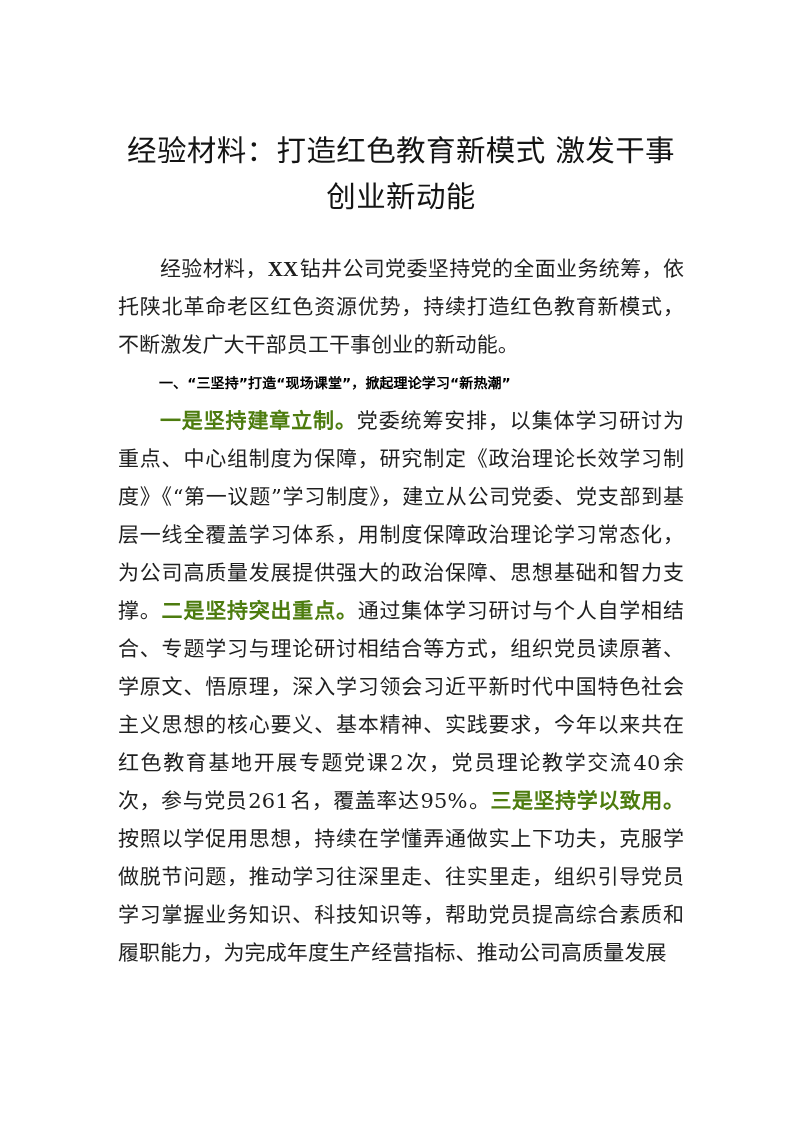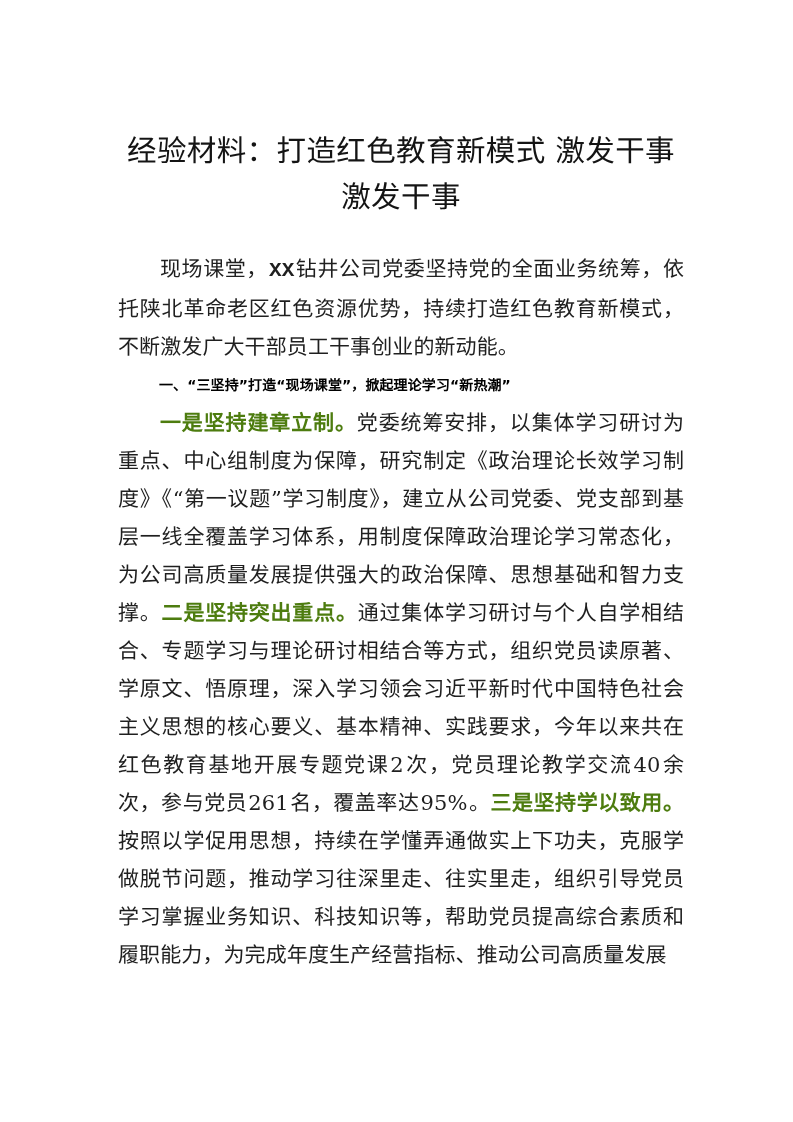--- a/index.html
+++ b/index.html
@@ -79,45 +79,45 @@
   }
 
   
   .lead {
     font-family: "DejaVu Serif", "Liberation Serif", serif;
     font-weight: 700;
     color: #4d7c0f;
   }
 
   .en {
-    font-family: Liberation Mono, monospace;
+    font-family: Liberation Serif, serif;
     font-weight: 700;
     padding: 0 1px;
   }
   .num {
     font-family: "DejaVu Serif", "Liberation Serif", serif;
     font-weight: 400;
     padding: 0 1px;
   }
 </style>
 </head>
 <body>
 
 <div class="page">
   <div class="content">
 
     <h1 class="doc-title">
       <span class="t-line">经验材料：打造红色教育新模式 激发干事</span>
-      <span class="t-line">激发干事</span>
+      <span class="t-line">创业新动能</span>
     </h1>
 
     <div class="body-block">
 
       <p class="para">
-        <span>现场课堂，</span><span class="en">XX</span><span>钻井公司党委坚持党的全面业务统筹，依托陕北革命老区红色资源优势，持续打造红色教育新模式，不断激发广大干部员工干事创业的新动能。</span>
+        <span>经验材料，</span><span class="en">XX</span><span>钻井公司党委坚持党的全面业务统筹，依托陕北革命老区红色资源优势，持续打造红色教育新模式，不断激发广大干部员工干事创业的新动能。</span>
       </p>
 
       <p class="section-heading">
         <span>一、“三坚持”打造“现场课堂”，掀起理论学习“新热潮”</span>
       </p>
 
       <p class="para">
         <span class="lead">一是坚持建章立制。</span><span>党委统筹安排，以集体学习研讨为重点、中心组制度为保障，研究制定《政治理论长效学习制度》《“第一议题”学习制度》，建立从公司党委、党支部到基层一线全覆盖学习体系，用制度保障政治理论学习常态化，为公司高质量发展提供强大的政治保障、思想基础和智力支撑。</span><span class="lead">二是坚持突出重点。</span><span>通过集体学习研讨与个人自学相结合、专题学习与理论研讨相结合等方式，组织党员读原著、学原文、悟原理，深入学习领会习近平新时代中国特色社会主义思想的核心要义、基本精神、实践要求，今年以来共在红色教育基地开展专题党课</span><span class="num">2</span><span>次，党员理论教学交流</span><span class="num">40</span><span>余次，参与党员</span><span class="num">261</span><span>名，覆盖率达</span><span class="num">95%</span><span>。</span><span class="lead">三是坚持学以致用。</span><span>按照以学促用思想，持续在学懂弄通做实上下功夫，克服学做脱节问题，推动学习往深里走、往实里走，组织引导党员学习掌握业务知识、科技知识等，帮助党员提高综合素质和履职能力，为完成年度生产经营指标、推动公司高质量发展</span>
       </p>
 

